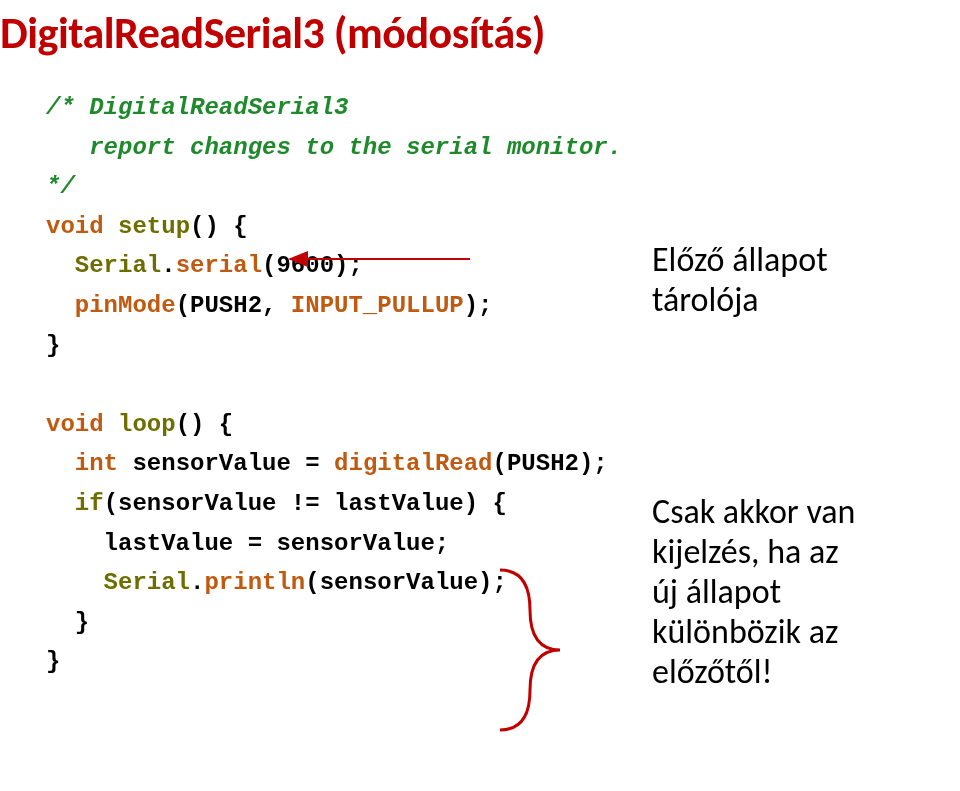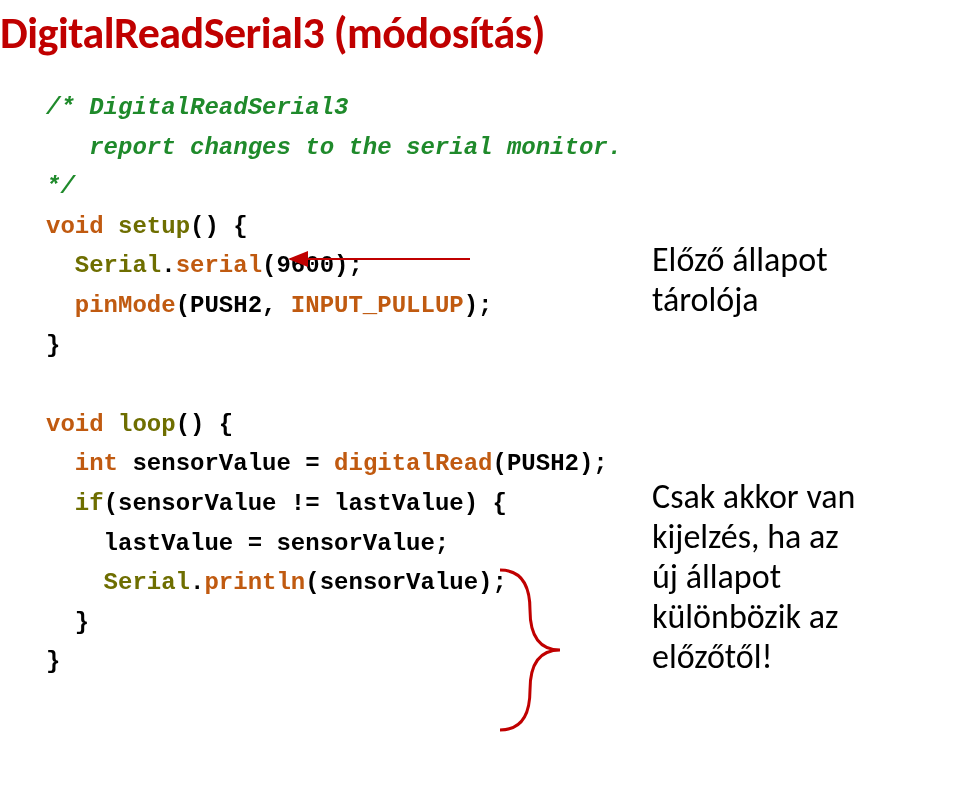--- a/index.html
+++ b/index.html
@@ -38,21 +38,21 @@
       left: 0; top: 0;
       pointer-events: none;
     }
     .annotation {
       position: absolute;
       color: #000;
       font-size: 34px;
       line-height: 1.18;
     }
     .annotation1 { left: 652px; top: 240px; }
-    .annotation2 { left: 652px; top: 477px; }
+    .annotation2 { left: 652px; top: 492px; }
   </style>
 </head>
 <body>
 
 <div class="slide-title">DigitalReadSerial3 (módosítás)</div>
 
 <div class="code-block">
   <div class="code-line comment">/* DigitalReadSerial3</div>
   <div class="code-line comment">   report changes to the serial monitor.</div>
   <div class="code-line comment">*/</div>

